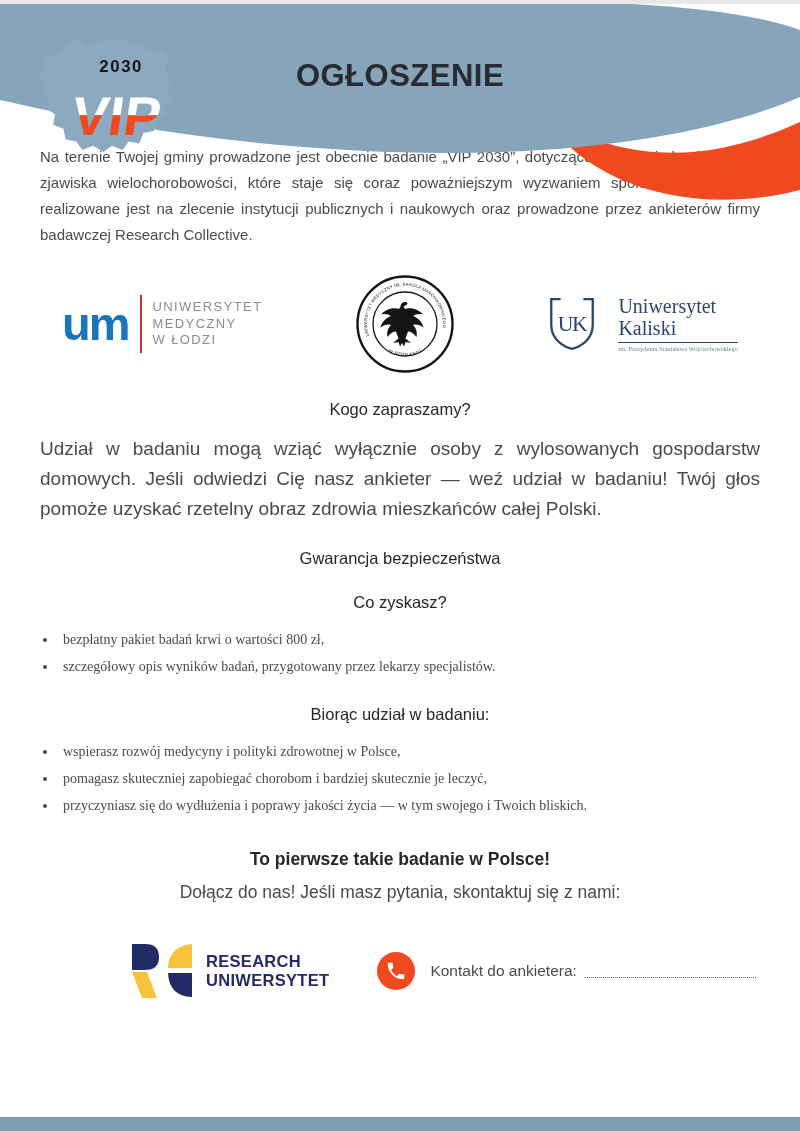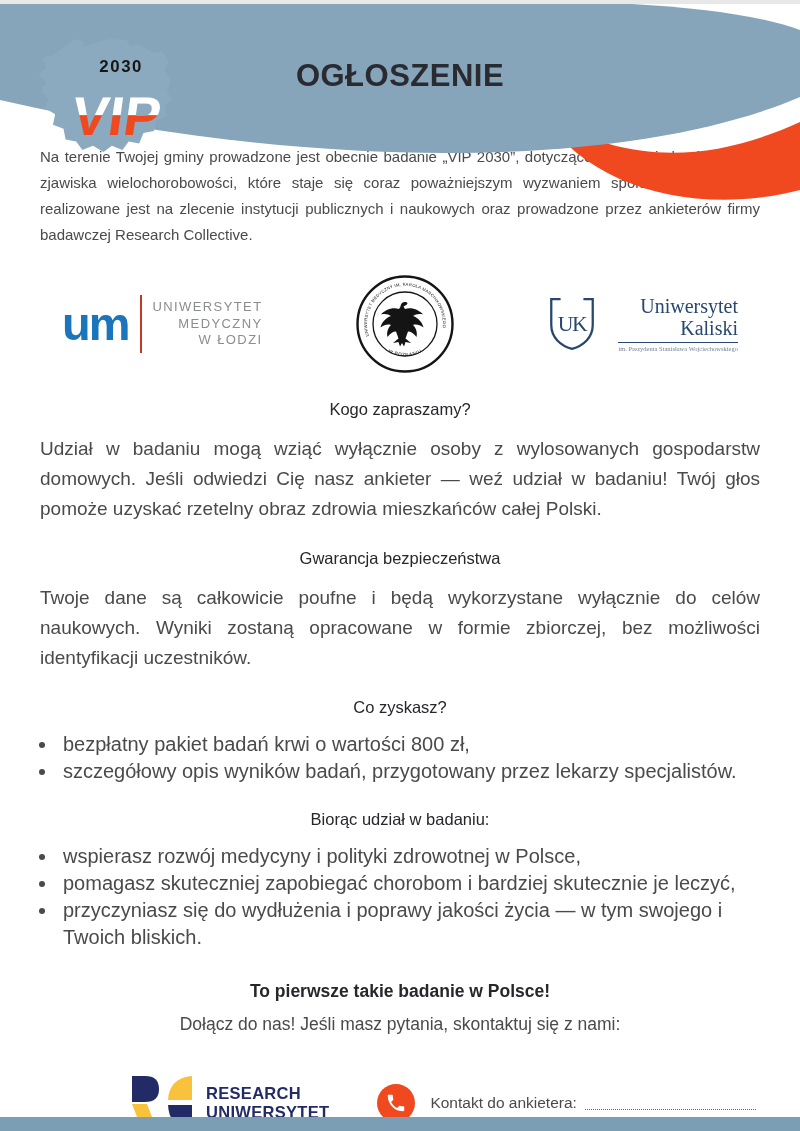--- a/index.html
+++ b/index.html
@@ -7,36 +7,36 @@
         font-family:"Liberation Sans",sans-serif;overflow:hidden;color:#4a4a4a;}
   .waves,.vip-logo,.footer-bar{position:absolute;}
   .waves{top:0;left:0;width:800px;height:200px;}
   .vip-logo{top:26px;left:28px;width:172px;height:142px;}
   .vip-logo svg{width:100%;height:100%;}
   h1{margin:0;padding-top:54px;text-align:center;font-size:31px;font-weight:bold;
      letter-spacing:.5px;color:#2a2a31;position:relative;}
   .subtitle{margin:13px 40px 0;text-align:center;font-weight:bold;font-size:15.5px;color:#26262c;}
   .intro{margin:19px 40px 0;text-align:justify;font-size:15px;line-height:26px;}
   
-  .partners{margin:25px 62px 0;height:102px;display:flex;align-items:center;justify-content:space-between;text-align:right;}
+  .partners{margin:25px 62px 0;height:102px;display:flex;align-items:center;justify-content:space-between;}
   .um-logo{display:flex;align-items:center;gap:11px;}
   .um-mono{font-size:47px;font-weight:bold;color:#1b75bb;line-height:.8;letter-spacing:-2px;}
   .um-divider{width:2px;height:58px;background:#c0392b;}
   .um-lines{display:flex;flex-direction:column;font-size:13px;letter-spacing:1.4px;
             color:#8a8d90;line-height:1.28;}
   .seal svg{width:100px;height:100px;display:block;}
   .uk-logo{display:flex;align-items:center;gap:22px;}
   .uk-shield svg{width:48px;height:56px;display:block;}
   .uk-name{font-family:"Liberation Serif",serif;font-size:20px;color:#27476e;line-height:1.08;}
   .uk-sub{font-size:6.5px;color:#6e7f99;border-top:1px solid #27476e;margin-top:3px;padding-top:2px;
           font-family:"Liberation Serif",serif;}
   
   h2{margin:25px 0 0;text-align:center;font-size:16.5px;font-weight:normal;color:#26262c;}
   .sec-body{margin:15px 40px 0;text-align:justify;font-size:19px;line-height:30px;}
-  ul.sec-list{margin:14px 40px 0 58px;padding:0;font-size:20px;line-height:27px;}
+  ul.sec-list{margin:14px 40px 0 58px;padding:0;font-size:14px;line-height:27px;font-family:Liberation Serif, serif;}
   ul.sec-list li{padding-left:5px;}
   h3{margin:30px 0 0;text-align:center;font-size:17.5px;font-weight:bold;color:#26262c;}
   .cta{margin:12px 0 0;text-align:center;font-size:17.5px;color:#4a4a4a;}
   
   .rc-row{margin:40px 44px 0 130px;display:flex;align-items:center;}
   .rc-logo{display:flex;align-items:center;gap:12px;}
   .rc-mark svg{width:64px;height:56px;display:block;}
   .rc-text{display:flex;flex-direction:column;font-size:16.5px;font-weight:bold;
            color:#232b66;line-height:1.15;letter-spacing:.3px;}
   .ankieter{display:flex;align-items:center;flex:1;margin-left:48px;}
@@ -129,21 +129,20 @@
     </div>
   </div>
 
   <section>
     <h2>Kogo zapraszamy?</h2>
     <p class="sec-body">Udział w badaniu mogą wziąć wyłącznie osoby z wylosowanych gospodarstw domowych. Jeśli odwiedzi Cię nasz ankieter — weź udział w badaniu! Twój głos pomoże uzyskać rzetelny obraz zdrowia mieszkańców całej Polski.</p>
   </section>
 
   <section>
     <h2>Gwarancja bezpieczeństwa</h2>
-    <p class="sec-body">Twoje dane są całkowicie poufne i będą wykorzystane wyłącznie do celów naukowych. Wyniki zostaną opracowane w formie zbiorczej, bez możliwości identyfikacji uczestników.</p>
   </section>
 
   <section>
     <h2>Co zyskasz?</h2>
     <ul class="sec-list">
       <li>bezpłatny pakiet badań krwi o wartości 800 zł,</li>
       <li>szczegółowy opis wyników badań, przygotowany przez lekarzy specjalistów.</li>
     </ul>
   </section>
 

